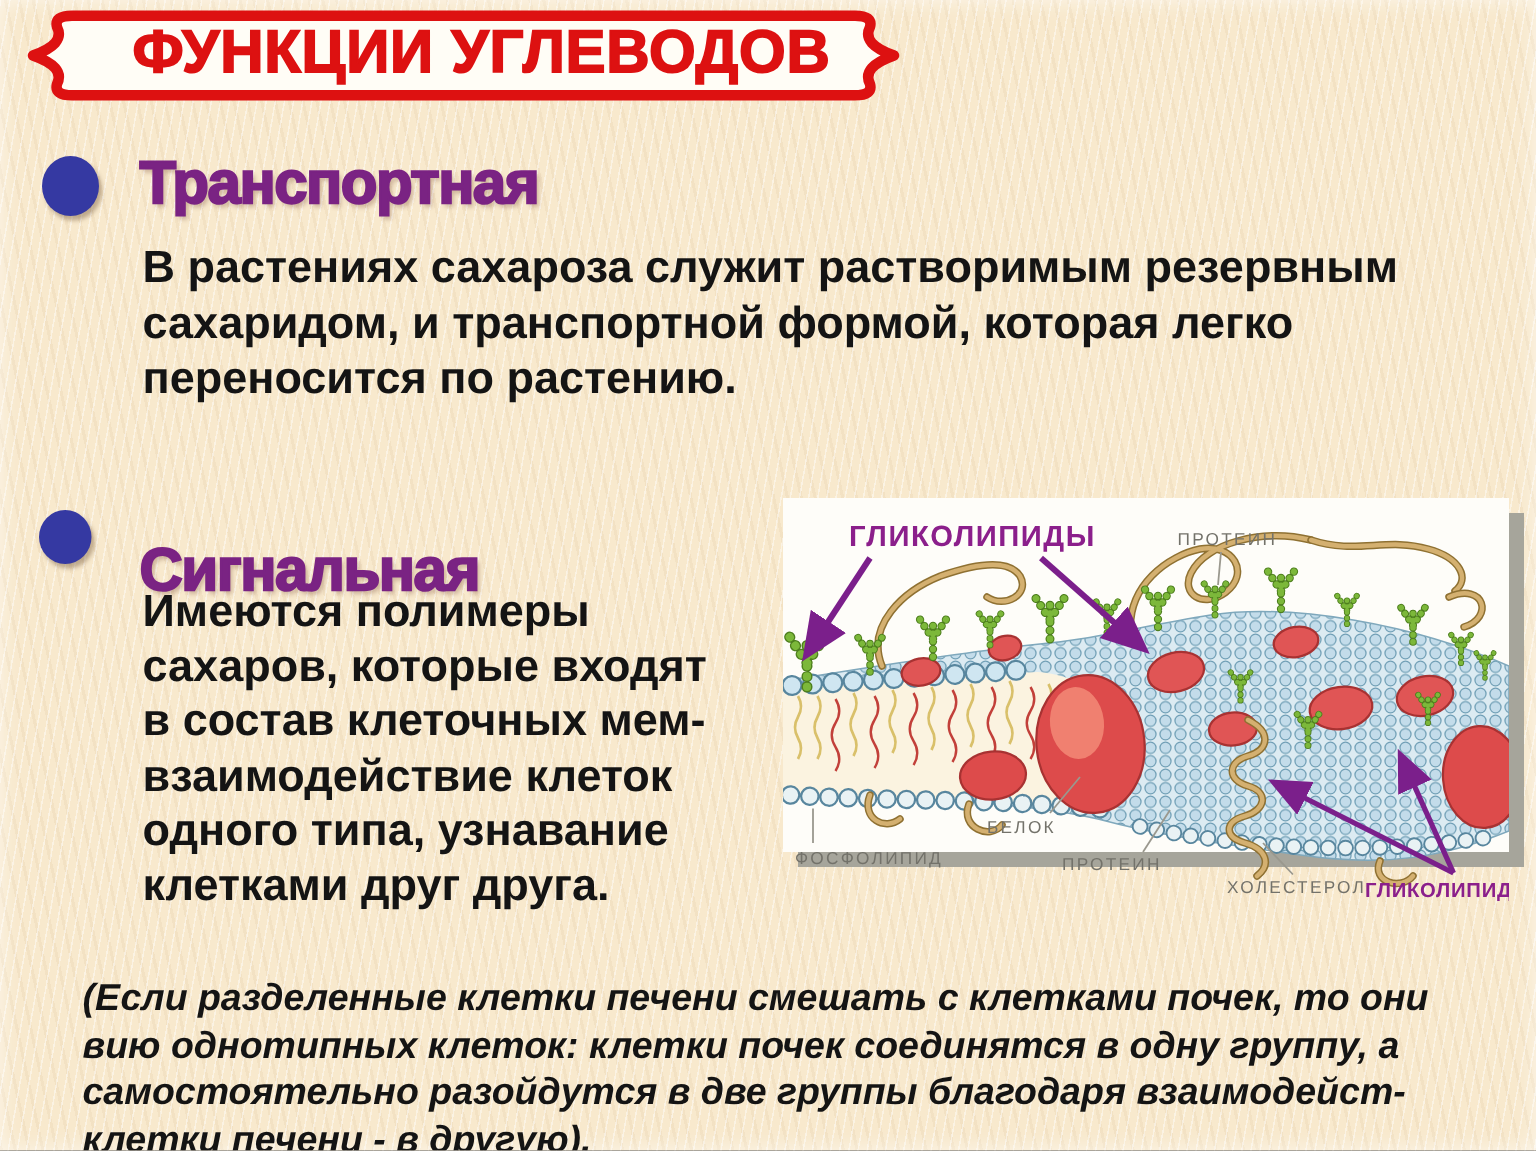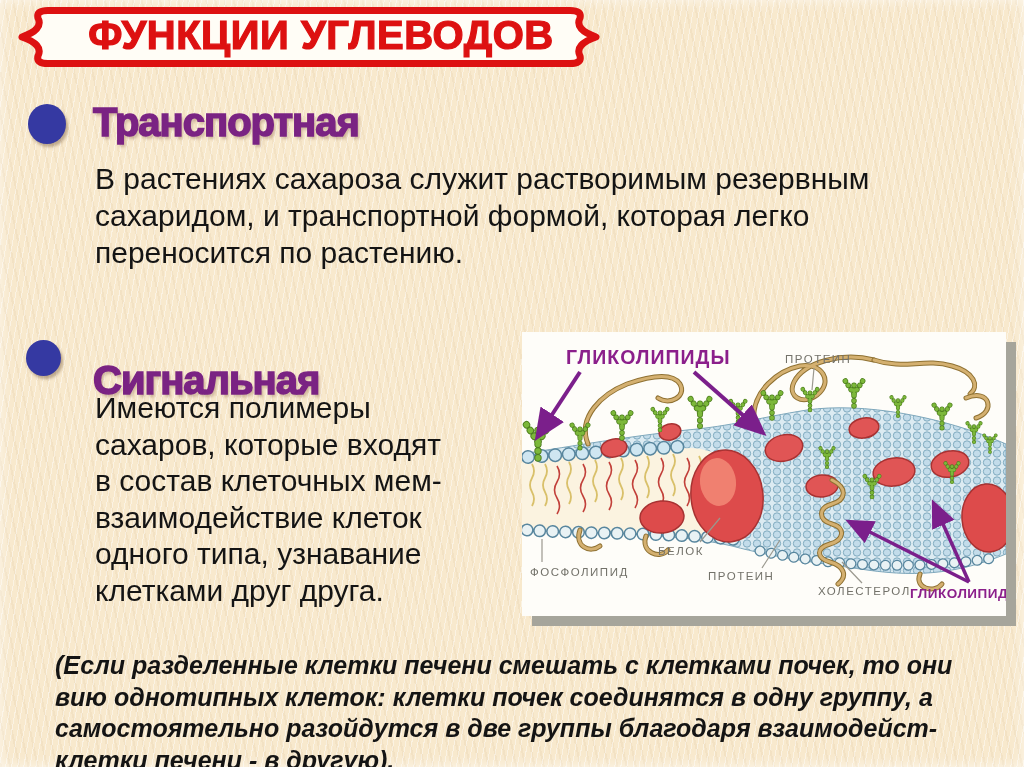--- a/index.html
+++ b/index.html
@@ -32,32 +32,32 @@
   .heading{
     position:absolute;left:93px;color:#7A2383;font-weight:700;
     font-size:40px;line-height:56px;letter-spacing:-1px;
     -webkit-text-stroke:1.5px #7A2383;
     text-shadow:2px 3px 3px rgba(110,60,40,.30);
     white-space:nowrap;
   }
   .heading.h1{top:94px;}
   .heading.h2{top:352px;text-align:center;}
   
-  .para{position:absolute;color:#141414;font-weight:400;font-size:30px;white-space:nowrap;}
+  .para{position:absolute;color:#141414;font-weight:700;font-size:30px;white-space:nowrap;}
   .para .line{line-height:37px;}
   .para.p1{left:95px;top:160px;}
   .para.p1 .gap{margin-top:0;}
   .para.p2{left:95px;top:390px;}
   .para.p2 .line{line-height:36.6px;}
   .note{position:absolute;left:55px;top:650px;color:#141414;
     font-weight:700;font-style:italic;font-size:25px;white-space:nowrap;}
   .note .line{line-height:31.5px;}
   
   .figure{
-    position:absolute;left:522px;top:332px;width:484px;height:284px;
+    position:absolute;left:522px;top:332px;width:484px;height:236px;
     background:#FEFDF9;
     box-shadow:10px 10px 0 #A6A59B;
   }
   .figure svg{display:block;}
   text{font-family:"Liberation Sans", sans-serif;}
   .lbl-gray{fill:#73726A;font-size:11.5px;letter-spacing:1.5px;font-weight:400;}
   .lbl-purple-big{fill:#8B1F8B;font-size:19.5px;font-weight:700;letter-spacing:1px;}
   .lbl-purple-sm{fill:#8B1F8B;font-size:13.5px;font-weight:700;letter-spacing:.5px;}
 </style>
 </head>

